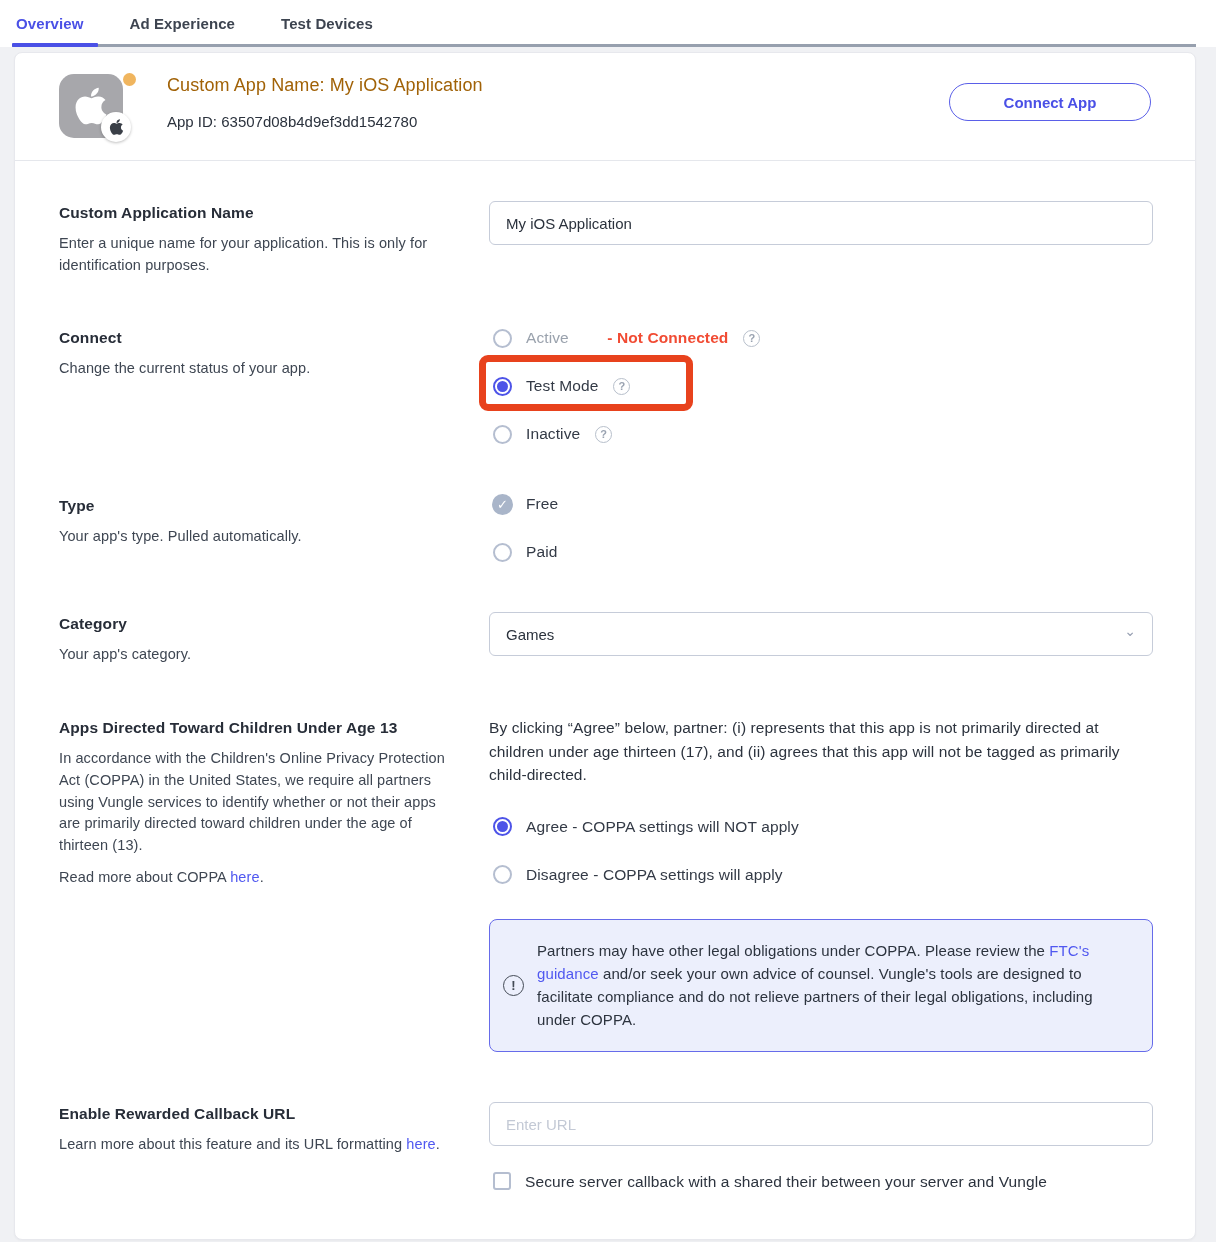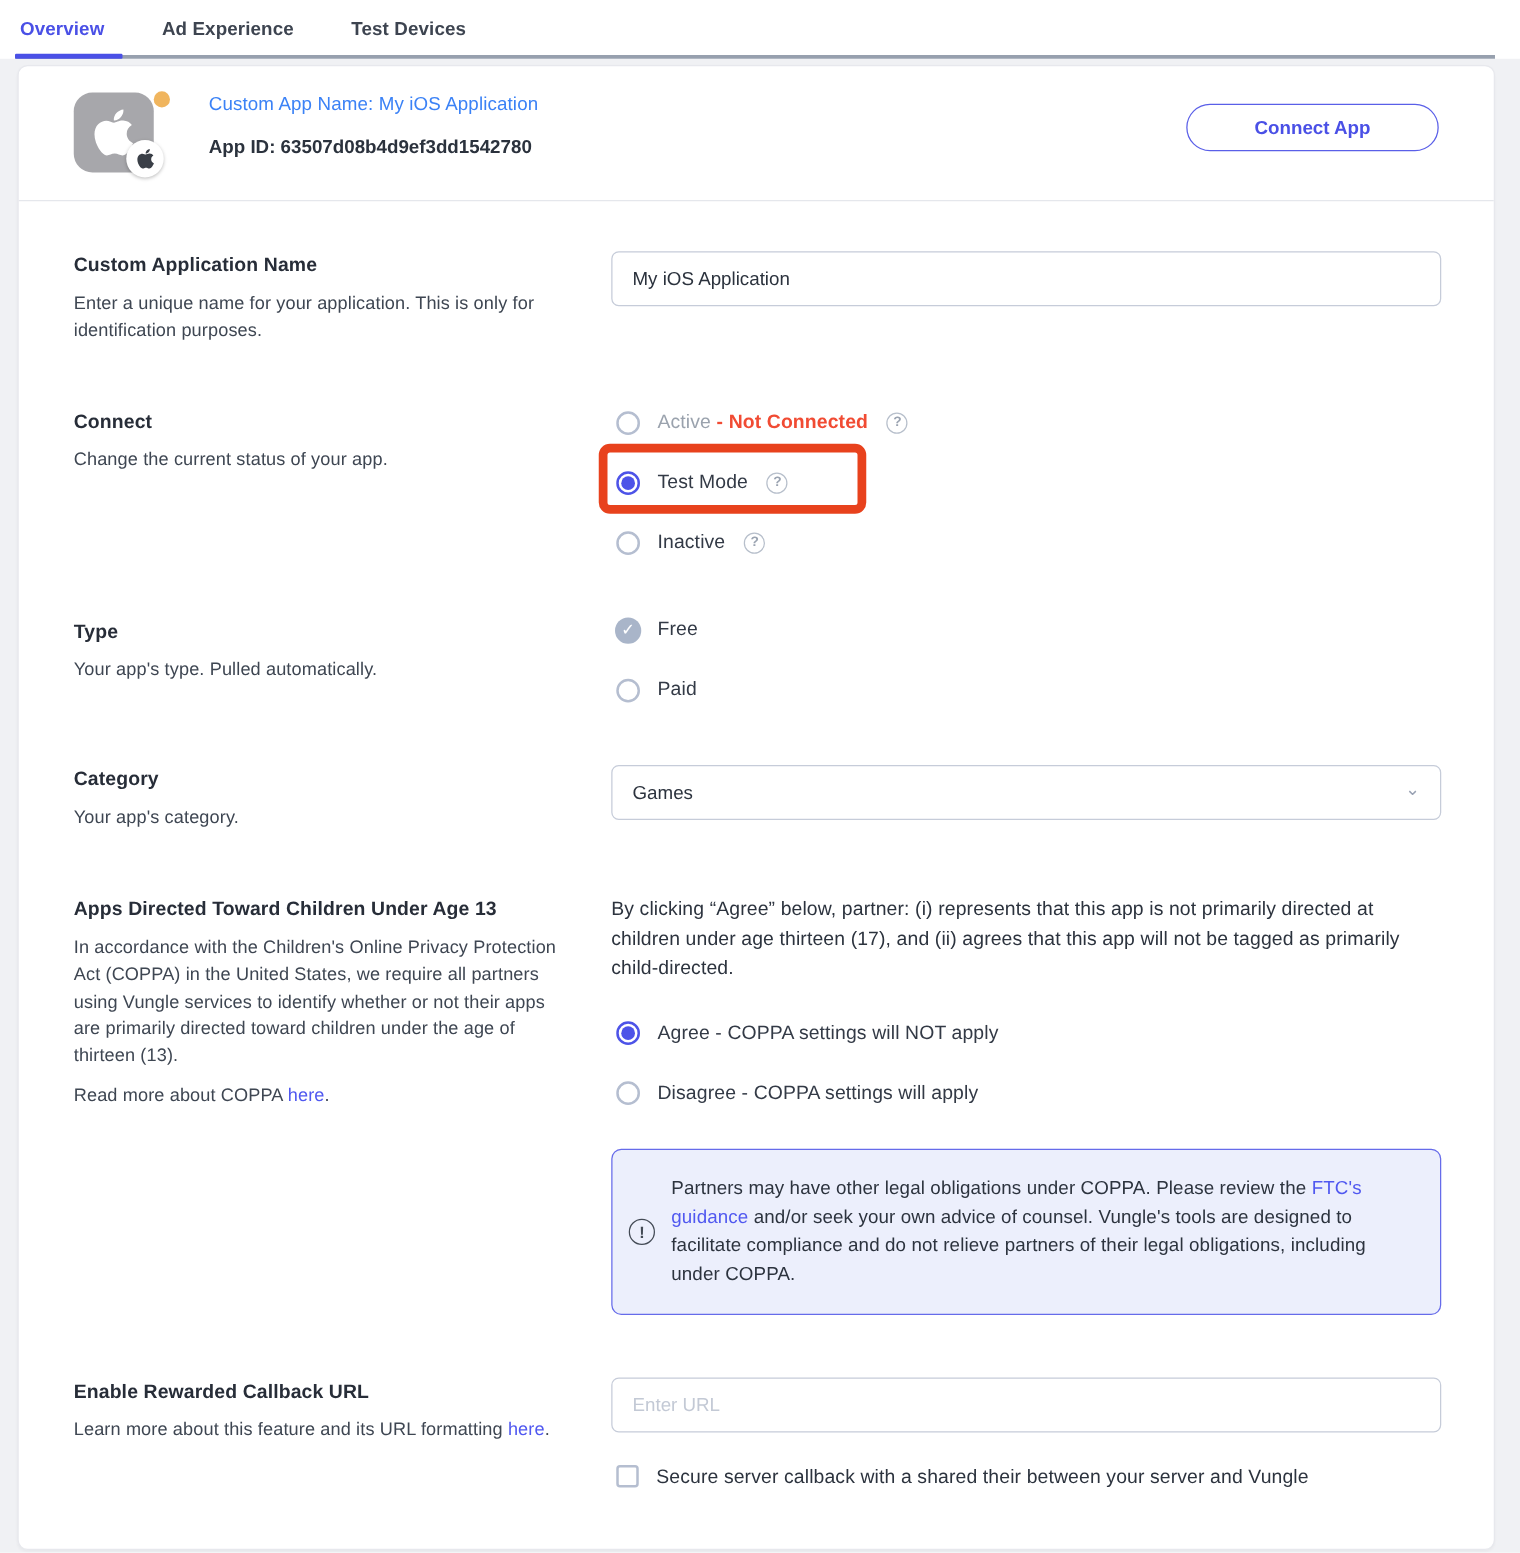--- a/index.html
+++ b/index.html
@@ -63,22 +63,22 @@
     background: #f0b55e;
   }
   .platform-badge {
     position: absolute; bottom: -4px; right: -8px;
     width: 30px; height: 30px; border-radius: 50%;
     background: #fff; box-shadow: 0 1px 3px rgba(0,0,0,.25);
     display: flex; align-items: center; justify-content: center;
   }
   .platform-badge svg { width: 15px; height: 18px; fill: #3a3f47; }
   .app-header-text { margin-left: 44px; padding-top: 6px; }
-  .app-name-line { font-size: 15px; color: #3b82f6; letter-spacing: .1px; }
-  .app-id-line { font-size: 15px; color: #2b323d; margin-top: 17px; font-weight: 700; }
+  .app-name-line { font-size: 18px; color: #a16207; letter-spacing: .1px; }
+  .app-id-line { font-size: 15px; color: #2b323d; margin-top: 17px; font-weight: 400; }
   .connect-btn {
     margin-left: auto; margin-top: 14px;
     min-width: 202px; height: 38px; padding: 0 30px;
     border: 1.5px solid #5a5fe8; border-radius: 19px;
     background: #fff; color: #4a50e6;
     font-family: inherit; font-size: 15px; font-weight: 700;
     cursor: pointer;
   }
 
   
@@ -124,21 +124,21 @@
   }
   .check-circle {
     width: 21px; height: 21px; border-radius: 50%;
     background: #a9b5c9; color: #fff;
     font-size: 13px; font-weight: 700;
     display: flex; align-items: center; justify-content: center;
     margin: 0 13px 0 3px; flex: 0 0 auto;
   }
   .option-label { font-size: 15.5px; color: #333a46; letter-spacing: .1px; }
   .option-label .muted { color: #9aa2ad; }
-  .option-label .danger { color: #f14b33; font-weight: 700; }
+  .option-label .danger { color: #f14b33; font-weight: 700; margin-left: 34px; }
   .help-icon {
     width: 17px; height: 17px; border-radius: 50%;
     border: 1.5px solid #b7bfcb; color: #9aa3b1;
     font-size: 11px; font-weight: 700;
     display: inline-flex; align-items: center; justify-content: center;
     margin-left: 15px; flex: 0 0 auto;
   }
 
   .status-options { position: relative; padding-top: 2px; }
   .status-highlight {

